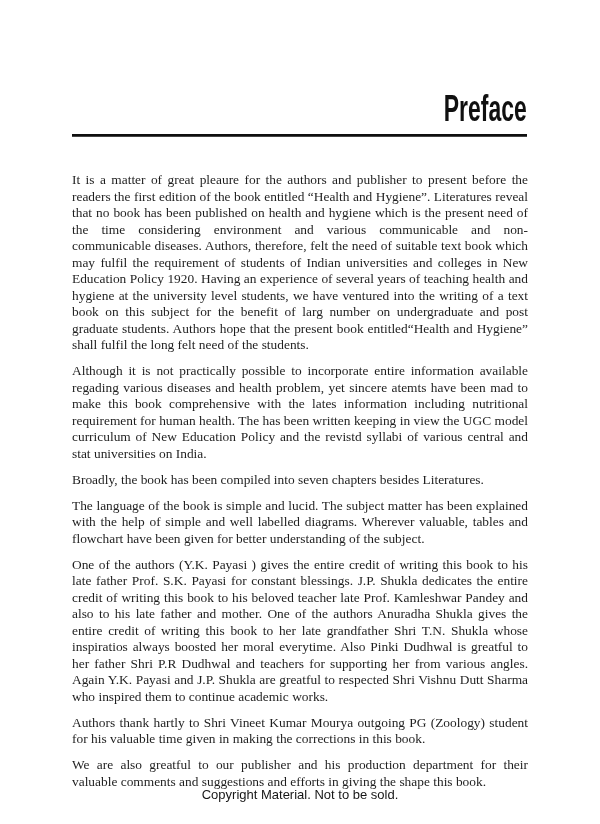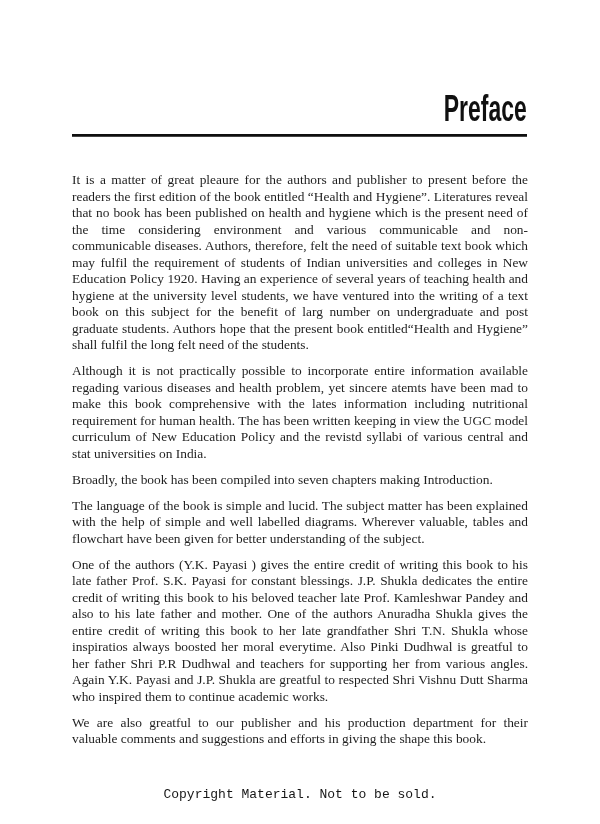--- a/index.html
+++ b/index.html
@@ -49,38 +49,39 @@
   }
   .content p {
     margin: 0 0 9.5px 0;
   }
   .footer {
     position: absolute;
     top: 787px;
     left: 0;
     width: 100%;
     text-align: center;
-    font-family: Liberation Mono, monospace;
+    font-family: Liberation Sans, sans-serif;
     font-size: 13px;
     color: #161616;
   }
 </style>
 </head>
 <body>
 
 <div class="page">
 
   <h1 class="title">Preface</h1>
 
   <div class="rule"></div>
 
   <div class="content">
     <p>It is a matter of great pleaure for the authors and publisher to present before the readers the first edition of the book entitled “Health and Hygiene”. Literatures reveal that no book has been published on health and hygiene which is the present need of the time considering environment and various communicable and non-communicable diseases. Authors, therefore, felt the need of suitable text book which may fulfil the requirement of students of Indian universities and colleges in New Education Policy 1920. Having an experience of several years of teaching health and hygiene at the university level students, we have ventured into the writing of a text book on this subject for the benefit of larg number on undergraduate and post graduate students. Authors hope that the present book entitled“Health and Hygiene” shall fulfil the long felt need of the students.</p>
     <p>Although it is not practically possible to incorporate entire information available regading various diseases and health problem, yet sincere atemts have been mad to make this book comprehensive with the lates information including nutritional requirement for human health. The has been written keeping in view the UGC model curriculum of New Education Policy and the revistd syllabi of various central and stat universities on India.</p>
-    <p>Broadly, the book has been compiled into seven chapters making Introduction.</p>
+    <p>Broadly, the book has been compiled into seven chapters besides Literatures.</p>
     <p>The language of the book is simple and lucid. The subject matter has been explained with the help of simple and well labelled diagrams. Wherever valuable, tables and flowchart have been given for better understanding of the subject.</p>
     <p>One of the authors (Y.K. Payasi ) gives the entire credit of writing this book to his late father Prof. S.K. Payasi for constant blessings. J.P. Shukla dedicates the entire credit of writing this book to his beloved teacher late Prof. Kamleshwar Pandey and also to his late father and mother. One of the authors Anuradha Shukla gives the entire credit of writing this book to her late grandfather Shri T.N. Shukla whose inspiratios always boosted her moral everytime. Also Pinki Dudhwal is greatful to her father Shri P.R Dudhwal and teachers for supporting her from various angles. Again Y.K. Payasi and J.P. Shukla are greatful to respected Shri Vishnu Dutt Sharma who inspired them to continue academic works.</p>
+    <p>Authors thank hartly to Shri Vineet Kumar Mourya outgoing PG (Zoology) student for his valuable time given in making the corrections in this book.</p>
     <p>We are also greatful to our publisher and his production department for their valuable comments and suggestions and efforts in giving the shape this book.</p>
   </div>
 
   <div class="footer">Copyright Material. Not to be sold.</div>
 
 </div>
 
 </body></html>

